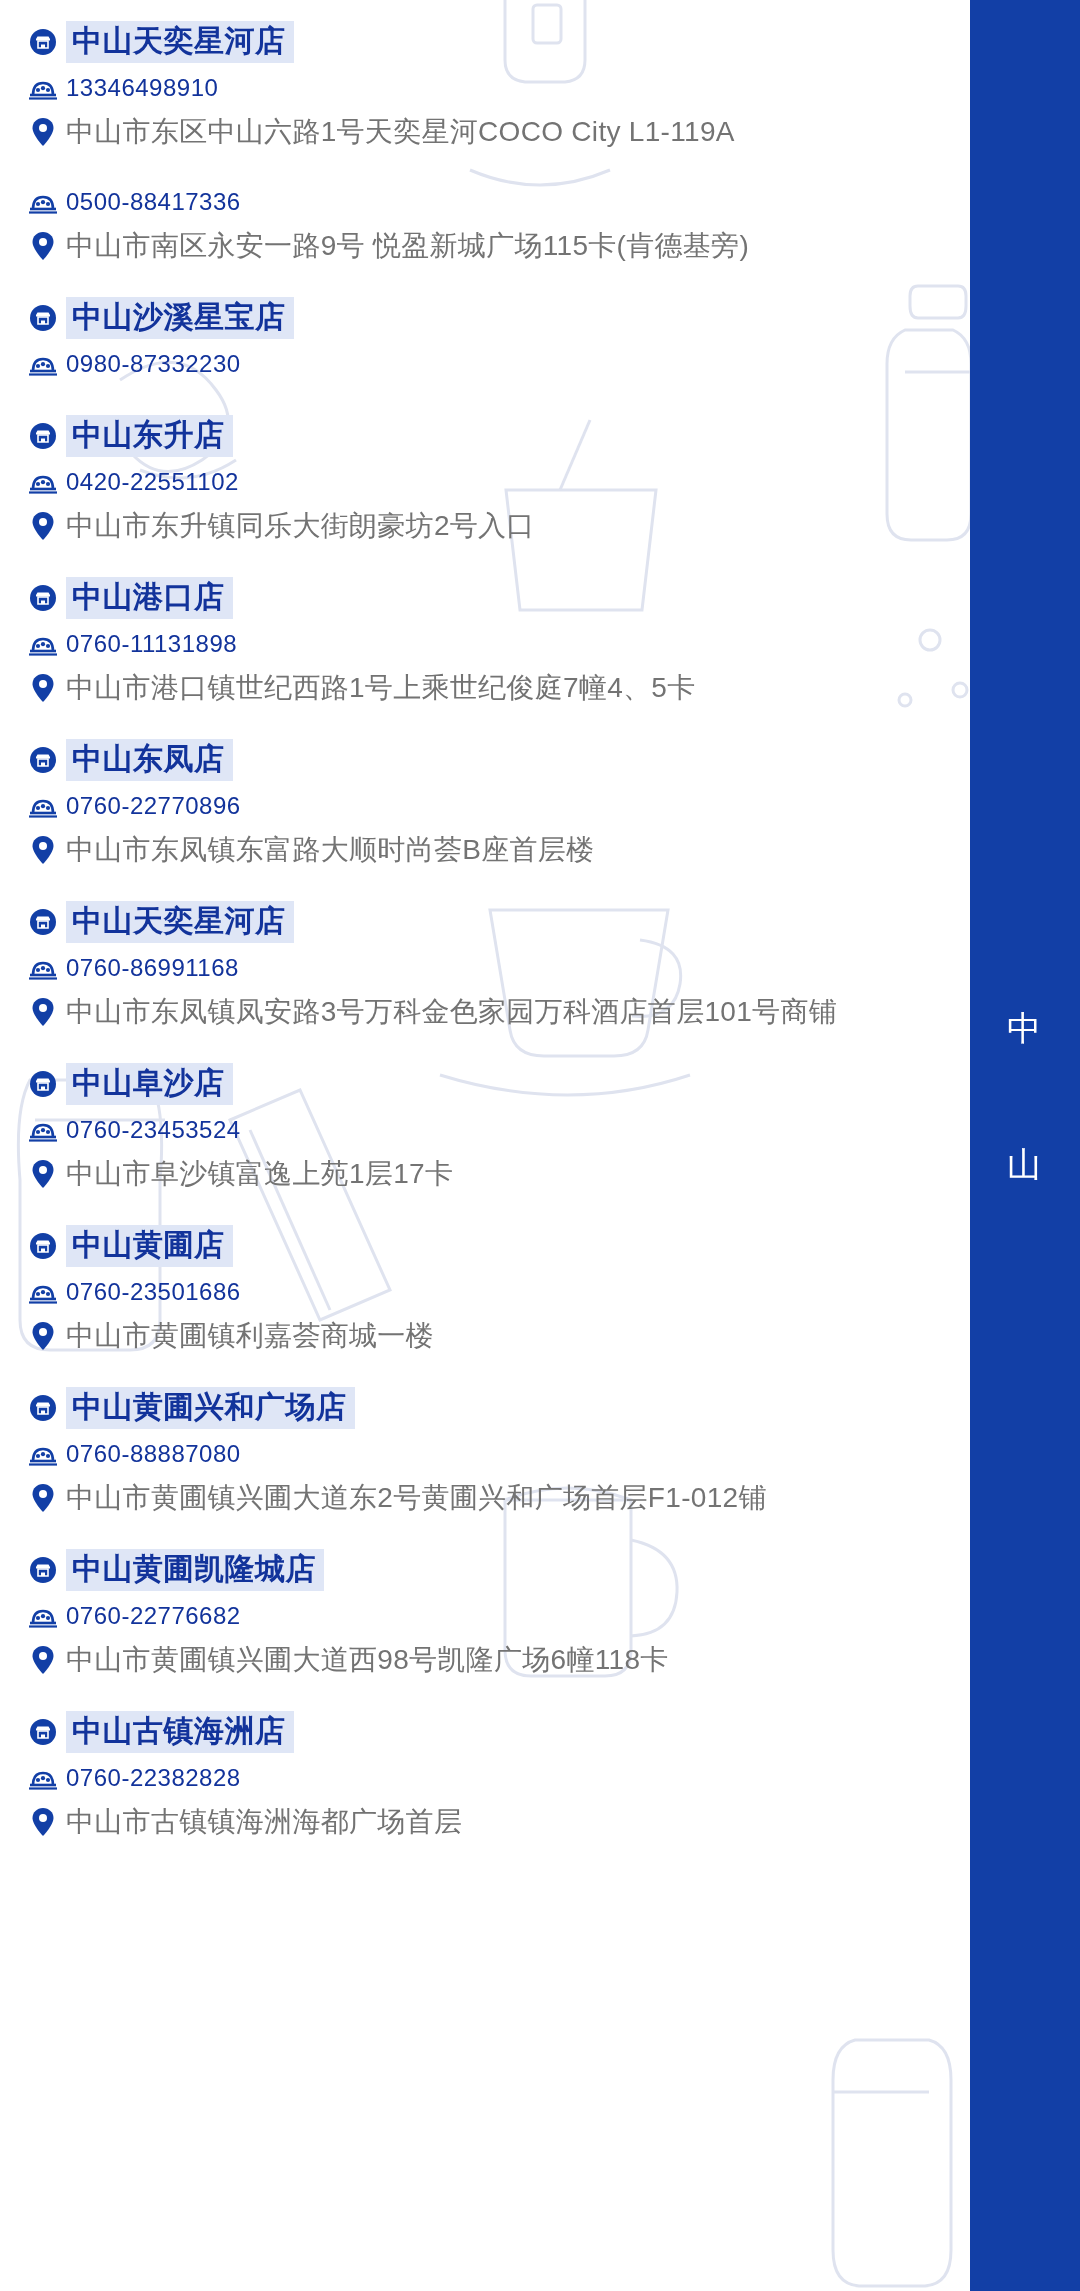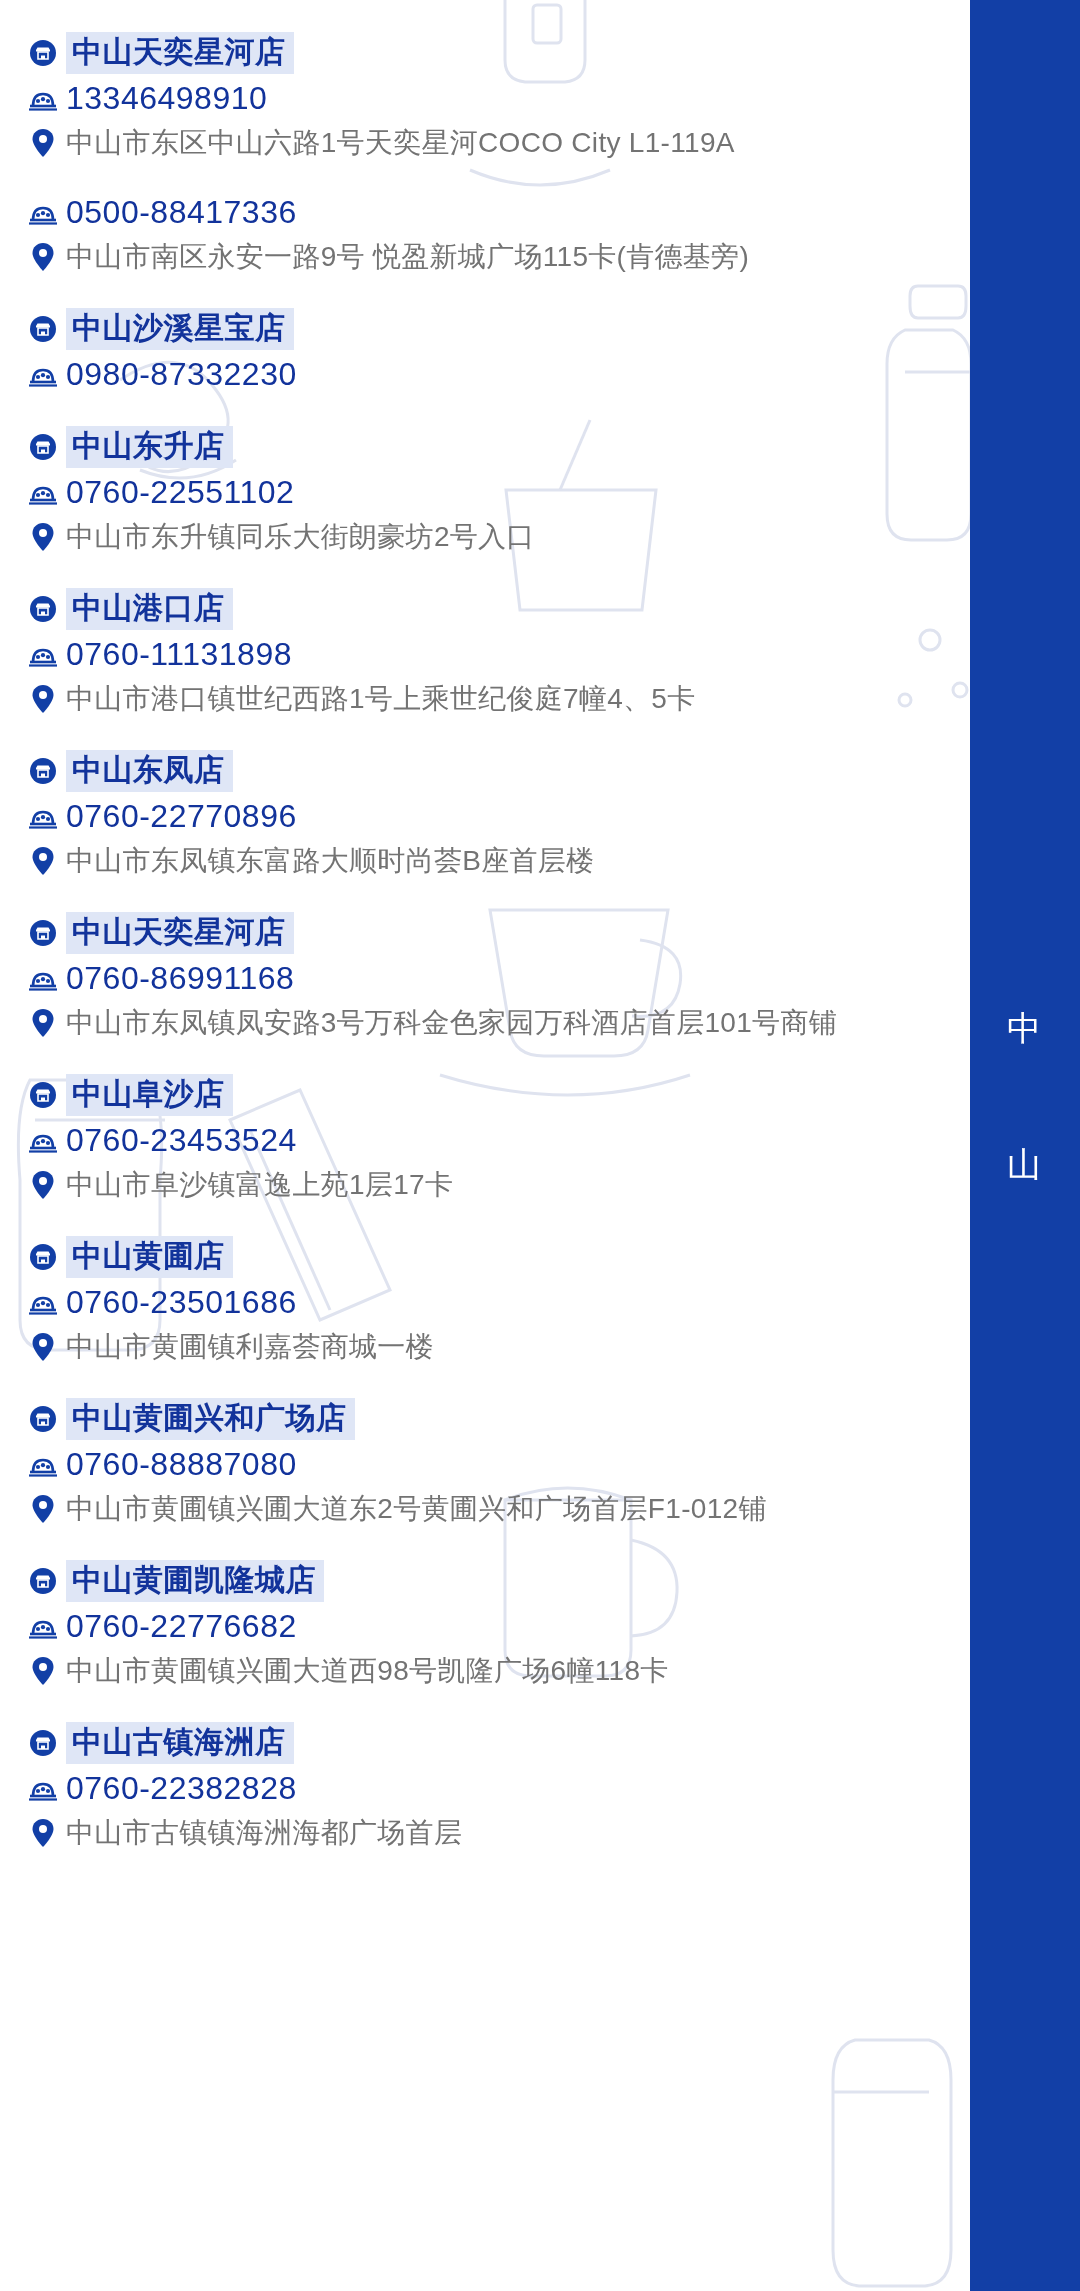--- a/index.html
+++ b/index.html
@@ -50,21 +50,20 @@
   .content {
     position: relative;
     z-index: 2;
     padding: 18px 0 0 0;
     width: 970px;
   }
 
   .store {
     padding: 0 0 0 20px;
     margin-bottom: 26px;
-    margin-top: 11px;
   }
 
   .row {
     display: flex;
     align-items: center;
     min-height: 44px;
   }
   .row.name-row { min-height: 48px; }
 
   .icon {
@@ -81,21 +80,21 @@
     font-size: 30px;
     font-weight: bold;
     color: #12339b;
     background: #dfe6f6;
     display: inline-block;
     padding: 2px 8px 4px 6px;
     line-height: 1.22;
     letter-spacing: 0.5px;
   }
   .store-phone {
-    font-size: 32px;
+    font-size: 24px;
     color: #12339b;
     letter-spacing: 0.5px;
     line-height: 1.3;
   }
   .store-addr {
     font-size: 28px;
     color: #737373;
     letter-spacing: 0.3px;
     line-height: 1.3;
     white-space: nowrap;
@@ -254,21 +253,21 @@
         <span class="icon">
           <svg width="32" height="26" viewBox="0 0 32 26" aria-hidden="true">
             <path d="M3 20 h26" stroke="#123fa6" stroke-width="2.6"></path>
             <path d="M6 20 q0 -12 10 -12 q10 0 10 12" fill="none" stroke="#123fa6" stroke-width="2.6"></path>
             <circle cx="11" cy="15" r="2.1" fill="#123fa6"></circle>
             <circle cx="16" cy="13.2" r="2.1" fill="#123fa6"></circle>
             <circle cx="21" cy="15" r="2.1" fill="#123fa6"></circle>
             <path d="M2 23.5 h28" stroke="#123fa6" stroke-width="2.2"></path>
           </svg>
         </span>
-        <span class="store-phone">0760-22551102</span>
+        <span class="store-phone">0420-22551102</span>
       </div>
       <div class="row">
         <span class="icon">
           <svg width="24" height="30" viewBox="0 0 24 30" aria-hidden="true">
             <path d="M12 1 C6 1 1.5 5.4 1.5 11 C1.5 18 12 29 12 29 S22.5 18 22.5 11 C22.5 5.4 18 1 12 1 z" fill="#123fa6"></path>
             <circle cx="12" cy="11" r="4" fill="#ffffff"></circle>
           </svg>
         </span>
         <span class="store-addr">中山市东升镇同乐大街朗豪坊2号入口</span>
       </div>

